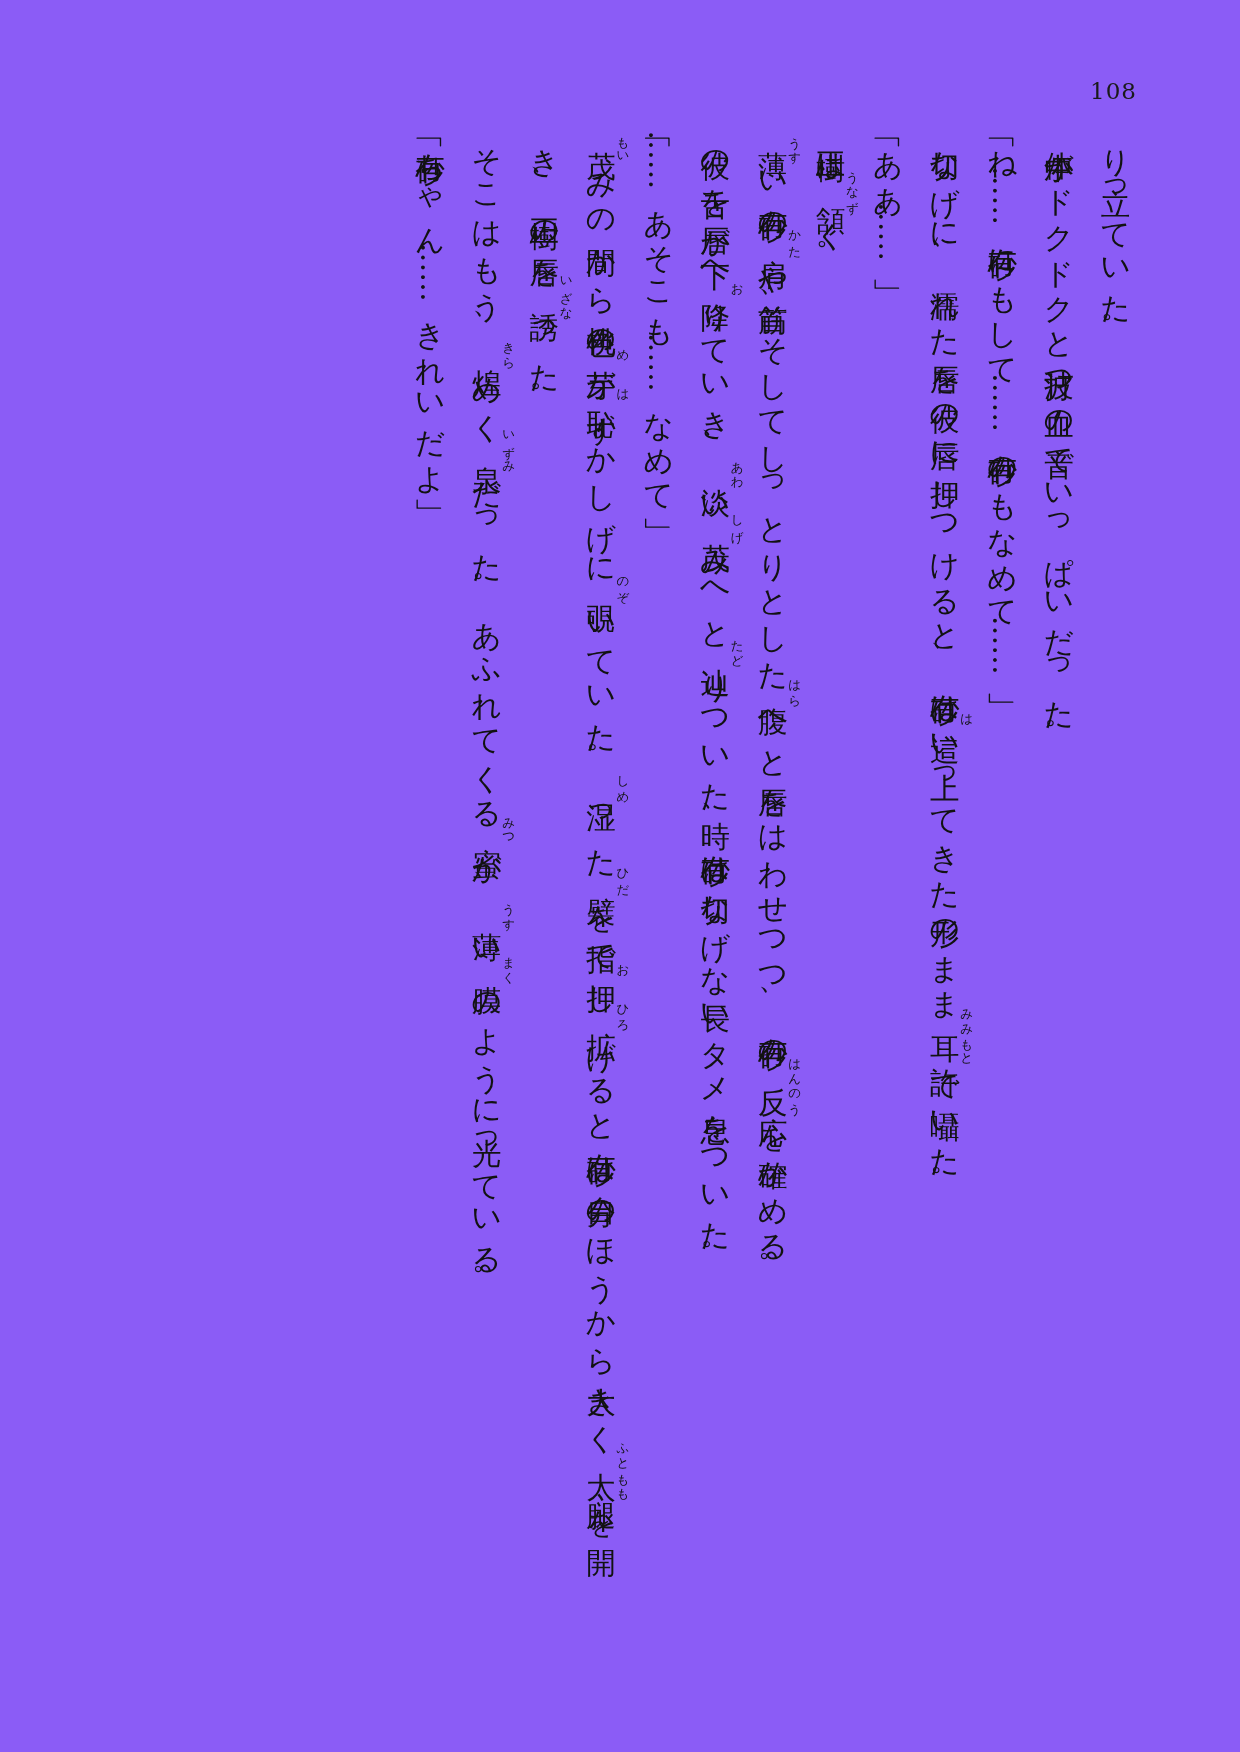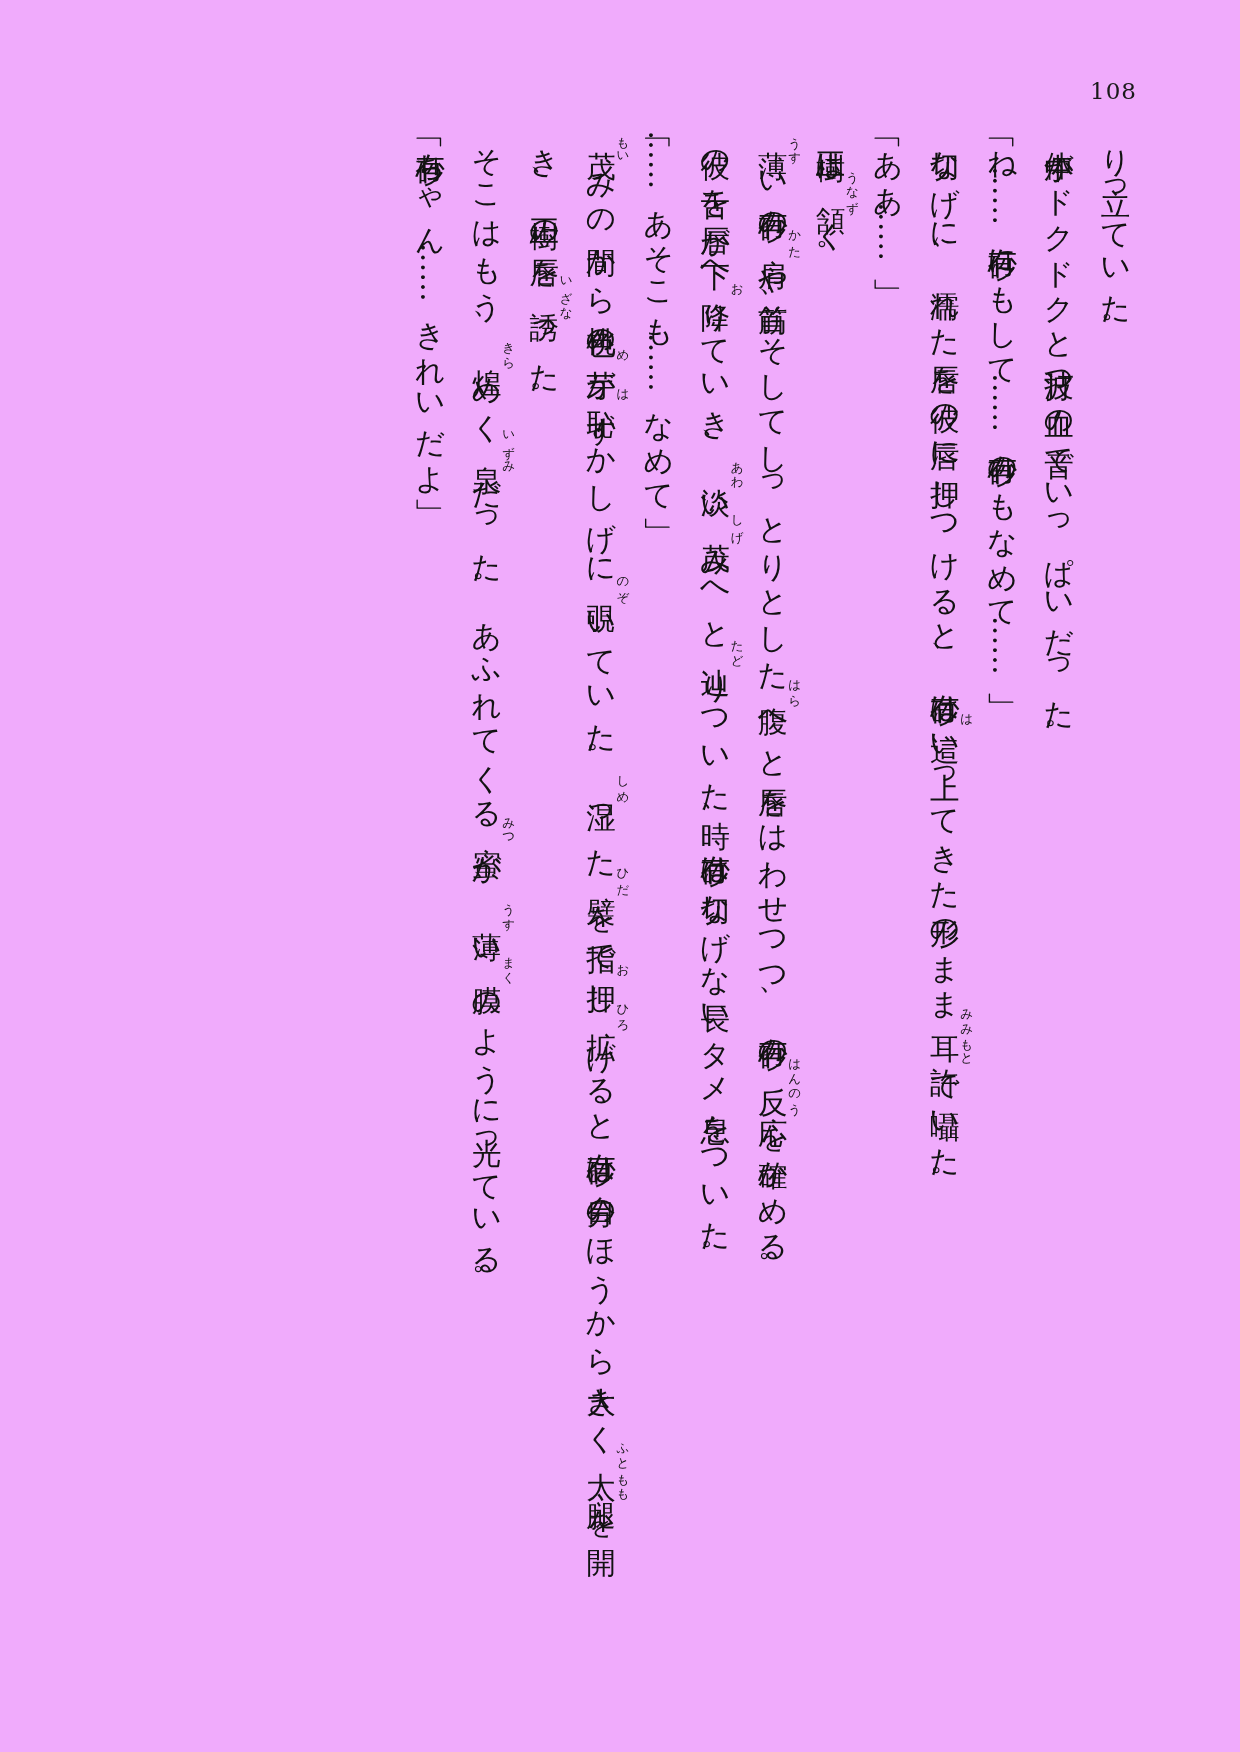--- a/index.html
+++ b/index.html
@@ -12,21 +12,21 @@
     height: 1752px;
     font-family: "DejaVu Serif", "Liberation Serif", serif;
     color: #111111;
     position: relative;
     overflow: hidden;
   }
 
   .page {
     position: absolute;
     inset: 0;
-    background: #f0abfc;
+    background: #8b5cf6;
     padding-left: 10px;
   }
 
   .page-number {
     position: absolute;
     top: 78px;
     right: 103px;
     font-size: 23px;
     letter-spacing: 1px;
     font-family: "DejaVu Serif", "Liberation Serif", serif;

